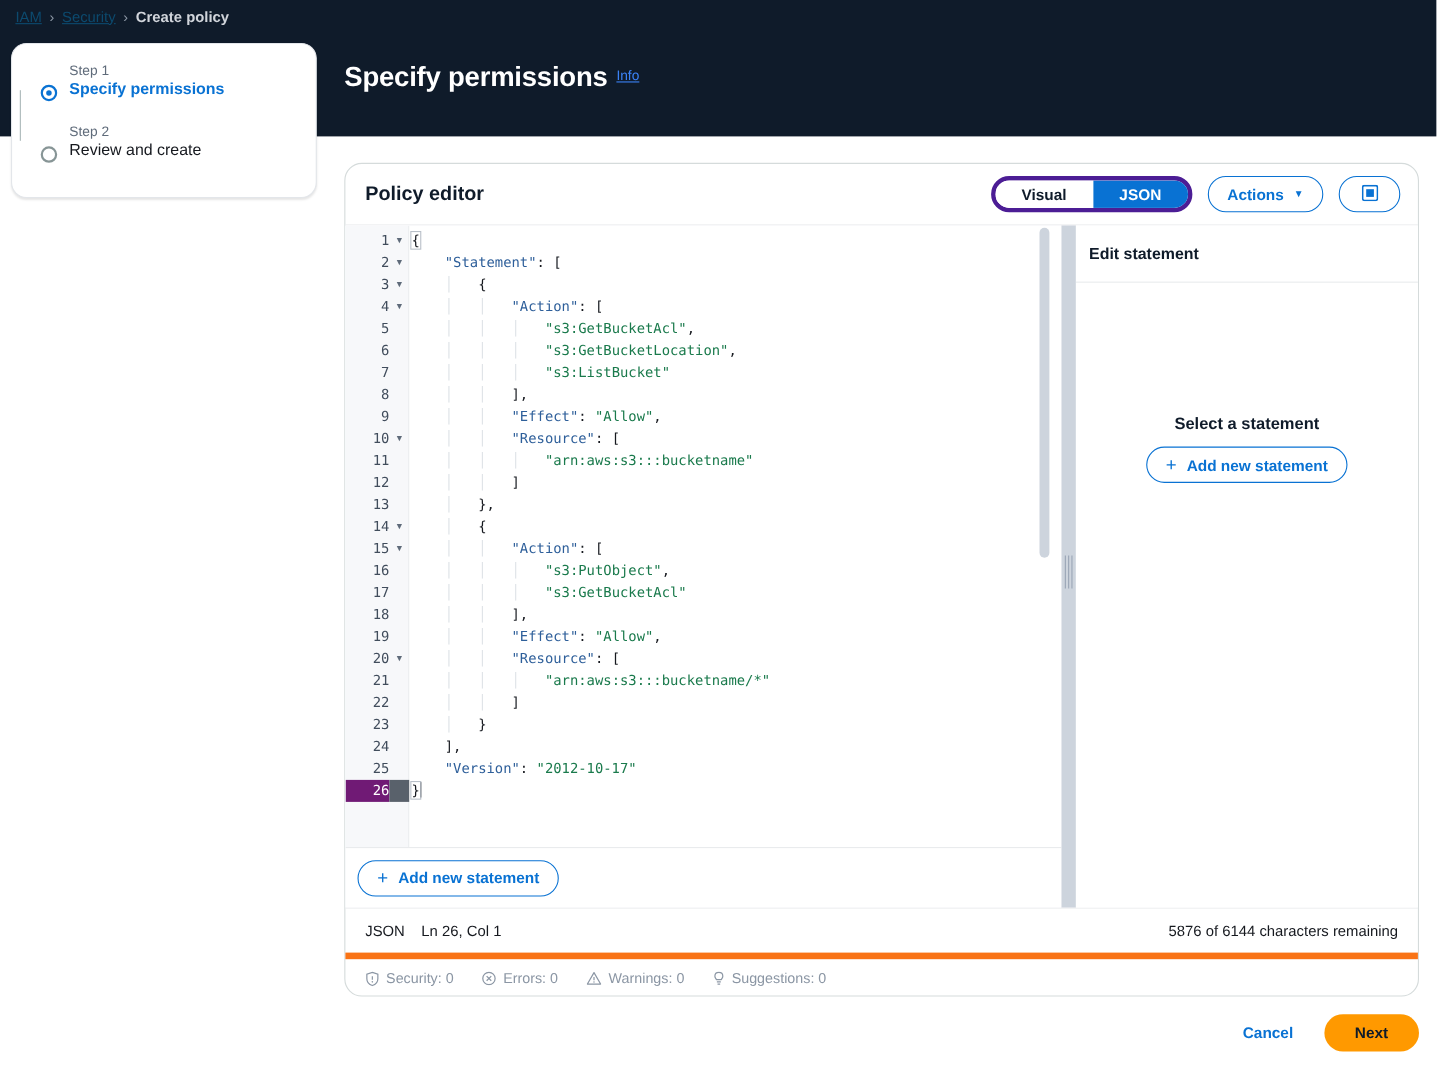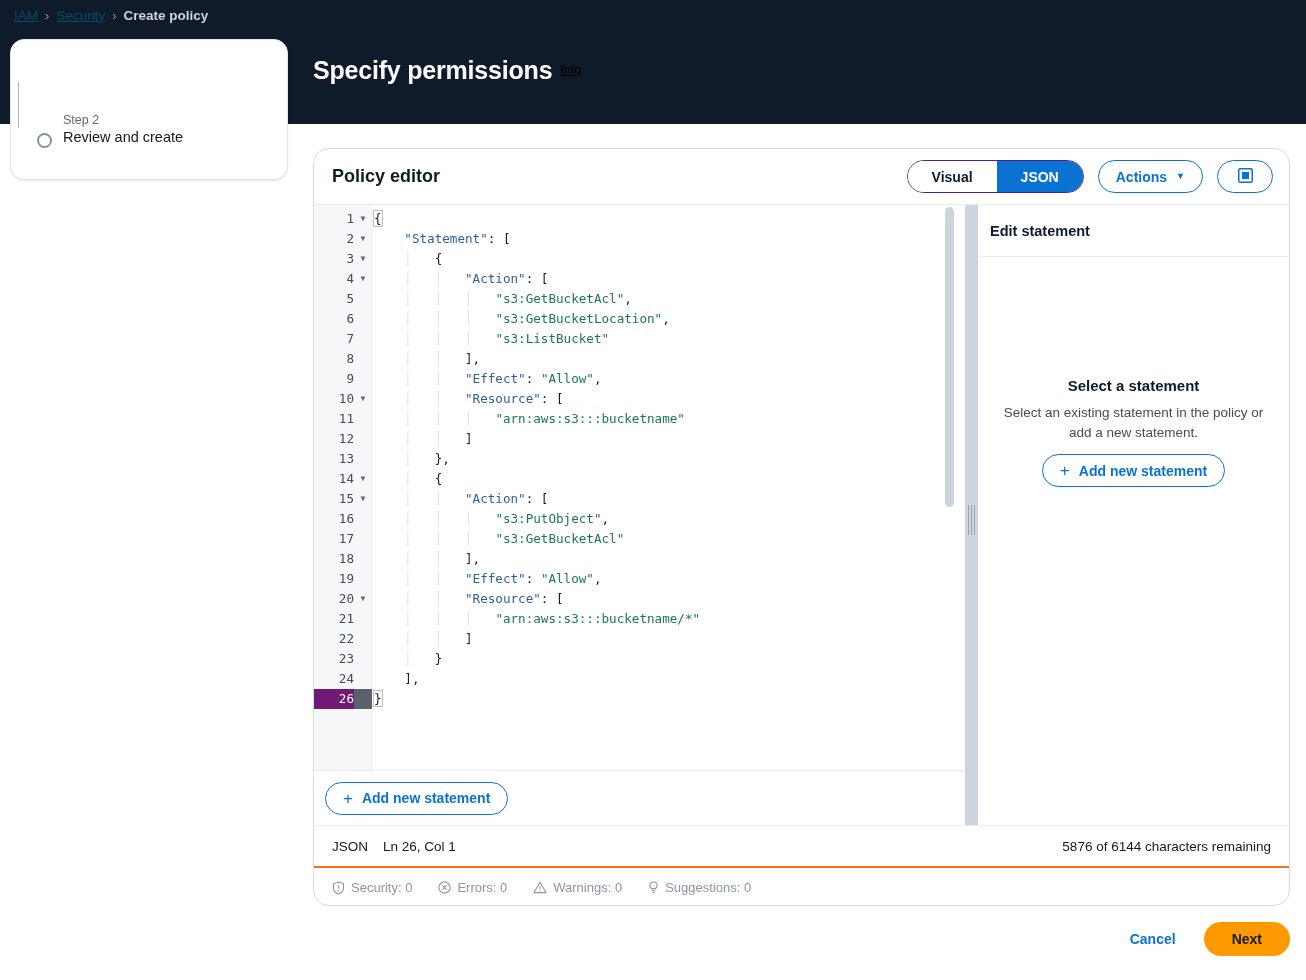--- a/index.html
+++ b/index.html
@@ -33,21 +33,21 @@
   }
 
   .page-title-wrap{
     position:absolute; left:313px; top:56px; width:860px;
   }
   .page-title{
     font-size:25px; font-weight:700; color:#ffffff; display:inline-block;
     letter-spacing:-0.2px;
   }
   .info-link{
-    font-size:12.5px; color:#000000; text-decoration:underline;
+    font-size:12.5px; color:#3b82f6; text-decoration:underline;
     margin-left:8px; cursor:pointer; vertical-align:5px; font-weight:400;
   }
   .page-sub{
     margin-top:7px; font-size:13.5px; color:#d5dbe3; line-height:1.4;
   }
 
   
   .stepper{
     position:absolute; left:10px; top:39px; width:278px; height:141px;
     background:#ffffff; border:1px solid #e3e6ea; border-radius:14px;
@@ -85,21 +85,21 @@
     height:56px; border-bottom:1px solid #e9ebed;
     display:flex; align-items:center; padding:0 18px;
     position:relative;
   }
   .card-title{ font-size:18px; font-weight:700; color:#0f1b2a; }
   .header-controls{
     position:absolute; right:16px; top:11px;
     display:flex; align-items:center; gap:14px;
   }
   .segmented{
-    display:flex; border:1px solid #4c1d95; border-radius:18px;
+    display:flex; border:4px solid #4c1d95; border-radius:18px;
     overflow:hidden; height:33px;
   }
   .seg-btn{
     display:flex; align-items:center; justify-content:center;
     padding:0 24px; font-size:14px; font-weight:700; cursor:pointer;
     background:#ffffff; color:#0f1b2a; border:none;
     font-family:"Liberation Sans", sans-serif;
   }
   .seg-btn.active{ background:#0972d3; color:#ffffff; }
   .actions-btn{
@@ -211,21 +211,21 @@
 
   
   .status-bar{
     height:41px; border-top:1px solid #e9ebed;
     display:flex; align-items:center; padding:0 18px;
     justify-content:space-between; font-size:13.5px; color:#16191f;
   }
   .status-left{ display:flex; gap:15px; }
   .status-right{ color:#16191f; }
   .lint-bar{
-    height:41px; border-top:2px solid #f97316;
+    height:41px; border-top:6px solid #f97316;
     display:flex; align-items:center; padding:0 18px; gap:26px;
     font-size:13px; color:#8b96a4;
   }
   .lint-item{ display:flex; align-items:center; gap:6px; }
   .lint-item svg{ display:block; }
 
   
   .footer{
     position:absolute; right:16px; top:922px;
     display:flex; align-items:center; gap:22px;
@@ -253,20 +253,25 @@
   <span class="bc-current">Create policy</span>
 </div>
 
 <div class="page-title-wrap">
   <span class="page-title">Specify permissions</span><span class="info-link">Info</span>
 </div>
 
 <div class="stepper">
   <div class="step-connector"></div>
 
+  <div class="step-row s1">
+    <span class="radio active"></span>
+    <div class="step-kicker">Step 1</div>
+    <div class="step-label active">Specify permissions</div>
+  </div>
 
   <div class="step-row s2">
     <span class="radio idle"></span>
     <div class="step-kicker">Step 2</div>
     <div class="step-label idle">Review and create</div>
   </div>
 </div>
 
 <div class="container-card">
 
@@ -414,20 +419,25 @@
             <div class="cline">
               <span class="lnum">23</span>
               <span class="fold"></span>
               <span class="ctext"><span class="ind">    </span><span class="ind">│   </span><span class="tok-pun">}</span></span>
             </div>
             <div class="cline">
               <span class="lnum">24</span>
               <span class="fold"></span>
               <span class="ctext"><span class="ind">    </span><span class="tok-pun">],</span></span>
             </div>
+            <div class="cline">
+              <span class="lnum">25</span>
+              <span class="fold"></span>
+              <span class="ctext"><span class="ind">    </span><span class="tok-key">"Version"</span><span class="tok-pun">: </span><span class="tok-str">"2012-10-17"</span><span class="tok-pun"></span></span>
+            </div>
             <div class="cline cur">
               <span class="lnum">26</span>
               <span class="fold"></span>
               <span class="ctext"><span class="brace-hl"><span class="tok-pun">}</span></span><span class="caret-bar"></span></span>
             </div>
           </div>
 
         <div class="vscroll">
           <div class="vthumb"></div>
         </div>
@@ -448,21 +458,20 @@
           <i></i>
         </div>
     </div>
 
     <div class="editor-right">
       <div class="right-head">
         <div class="right-head-title">Edit statement</div>
       </div>
       <div class="right-empty">
         <div class="empty-title">Select a statement</div>
-        <div class="empty-desc">Select an existing statement in the policy or add a new statement.</div>
         <button class="add-stmt-btn empty-btn">
           <span class="plus">+</span>
           <span>Add new statement</span>
         </button>
       </div>
     </div>
   </div>
 
   <div class="status-bar">
     <div class="status-left">

